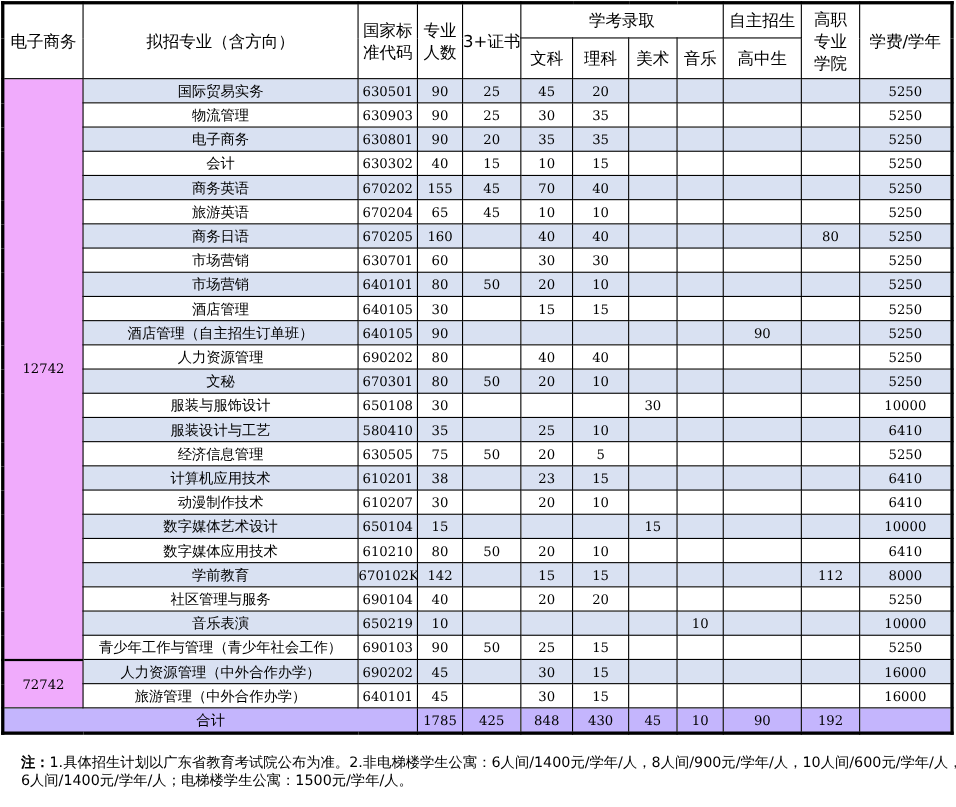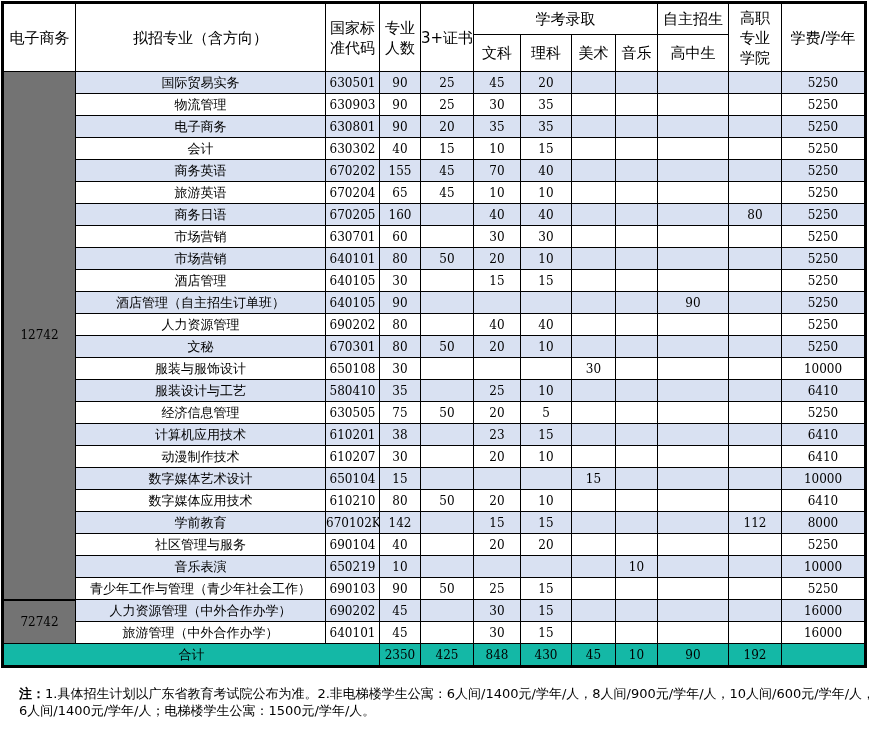--- a/index.html
+++ b/index.html
@@ -8,23 +8,23 @@
   table.plan { position:absolute; left:1px; top:1px; border-collapse:collapse;
                table-layout:fixed; width:866px; border:3px solid #000; }
   table.plan td, table.plan th { border:1px solid #000; padding:0; text-align:center;
                vertical-align:middle; overflow:hidden; white-space:nowrap; }
   table.plan th { font-weight:normal; font-size:15px; line-height:20px; background:#fff; }
   table.plan th.h2 { height:36px; }
   table.plan th.h1 { height:30px; }
   table.plan td { height:21px; font-size:12px; font-family:"DejaVu Serif", "Liberation Serif", serif; }
   table.plan td.major { font-family:Liberation Mono, monospace; font-size:13px;margin-left:26px; }
   table.plan td.code { font-size:12px;margin-left:25px; }
-  table.plan td.school { background:#737373; font-size:12px; }
+  table.plan td.school { background:#f0abfc; font-size:12px; }
   tr.shade td.shadable { background:#d9e1f2; }
-  tr.total td { background:#14b8a6; height:21px; border-top:1px solid #000; }
+  tr.total td { background:#c4b5fd; height:21px; border-top:1px solid #000; }
   tr.total td.major { font-size:13px; }
   .note { position:absolute; left:19px; top:685px; width:862px; font-size:13px; line-height:17px;
           font-family:"DejaVu Sans", "Liberation Sans", sans-serif; white-space:normal; }
   .note b { font-weight:bold; }
 </style>
 </head>
 <body>
 
 <table class="plan">
   <colgroup>
@@ -397,21 +397,21 @@
         <td class="shadable">30</td>
         <td class="shadable">15</td>
         <td class="shadable"></td>
         <td class="shadable"></td>
         <td class="shadable"></td>
         <td class="shadable"></td>
         <td class="shadable">16000</td>
       </tr>
       <tr class="total">
         <td colspan="3" class="major">合计</td>
-        <td>2350</td>
+        <td>1785</td>
         <td>425</td>
         <td>848</td>
         <td>430</td>
         <td>45</td>
         <td>10</td>
         <td>90</td>
         <td>192</td>
         <td></td>
       </tr>
     </tbody>

